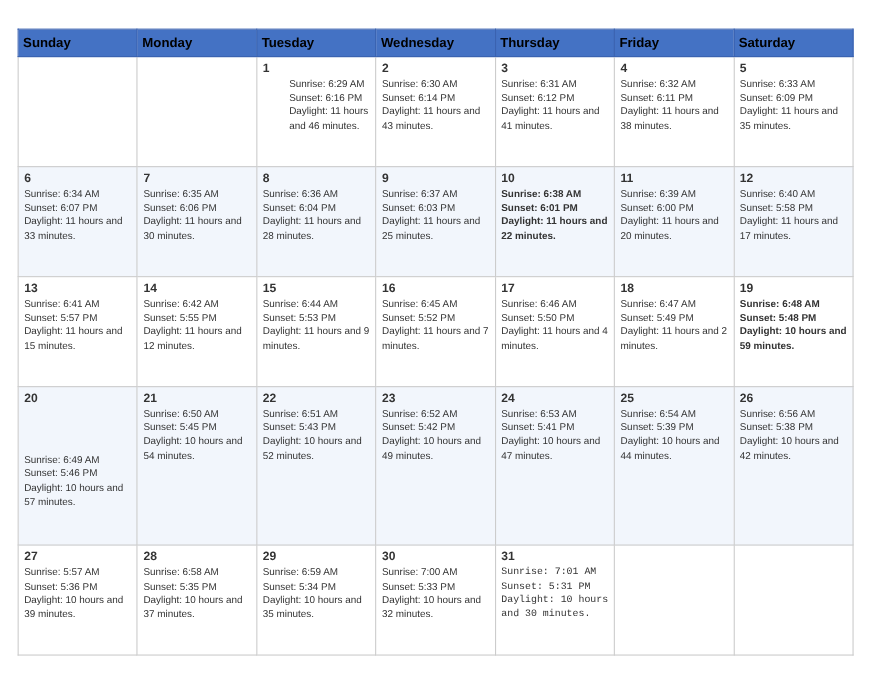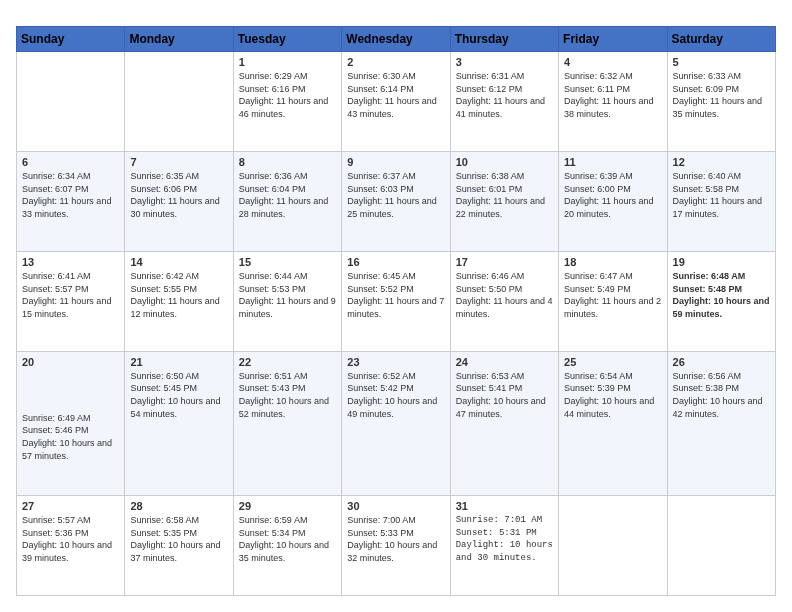--- a/index.html
+++ b/index.html
@@ -115,21 +115,21 @@
           <th>Friday</th>
           <th>Saturday</th>
         </tr>
     </thead>
     <tbody id="calendar-body">
     <tr>
           <td class="empty-cell"></td>
           <td class="empty-cell"></td>
           <td>
             <span class="day-num">1</span>
-            <div class="cell-text" style="white-space: pre-line;">Sunrise: 6:29 AM
+            <div class="cell-text" style="white-space: pre-line; margin-left: 24px;">Sunrise: 6:29 AM
 Sunset: 6:16 PM
 Daylight: 11 hours and 46 minutes.</div>
           </td>
           <td>
             <span class="day-num">2</span>
             <div class="cell-text" style="white-space: pre-line;">Sunrise: 6:30 AM
 Sunset: 6:14 PM
 Daylight: 11 hours and 43 minutes.</div>
           </td>
           <td>
@@ -171,21 +171,21 @@
 Daylight: 11 hours and 28 minutes.</div>
           </td>
           <td>
             <span class="day-num">9</span>
             <div class="cell-text" style="white-space: pre-line;">Sunrise: 6:37 AM
 Sunset: 6:03 PM
 Daylight: 11 hours and 25 minutes.</div>
           </td>
           <td>
             <span class="day-num">10</span>
-            <div class="cell-text" style="white-space: pre-line;">Sunrise: 6:38 AM
+            <div class="cell-text" style="white-space: pre-line; font-weight: bold;">Sunrise: 6:38 AM
 Sunset: 6:01 PM
 Daylight: 11 hours and 22 minutes.</div>
           </td>
           <td>
             <span class="day-num">11</span>
             <div class="cell-text" style="white-space: pre-line;">Sunrise: 6:39 AM
 Sunset: 6:00 PM
 Daylight: 11 hours and 20 minutes.</div>
           </td>
           <td>

